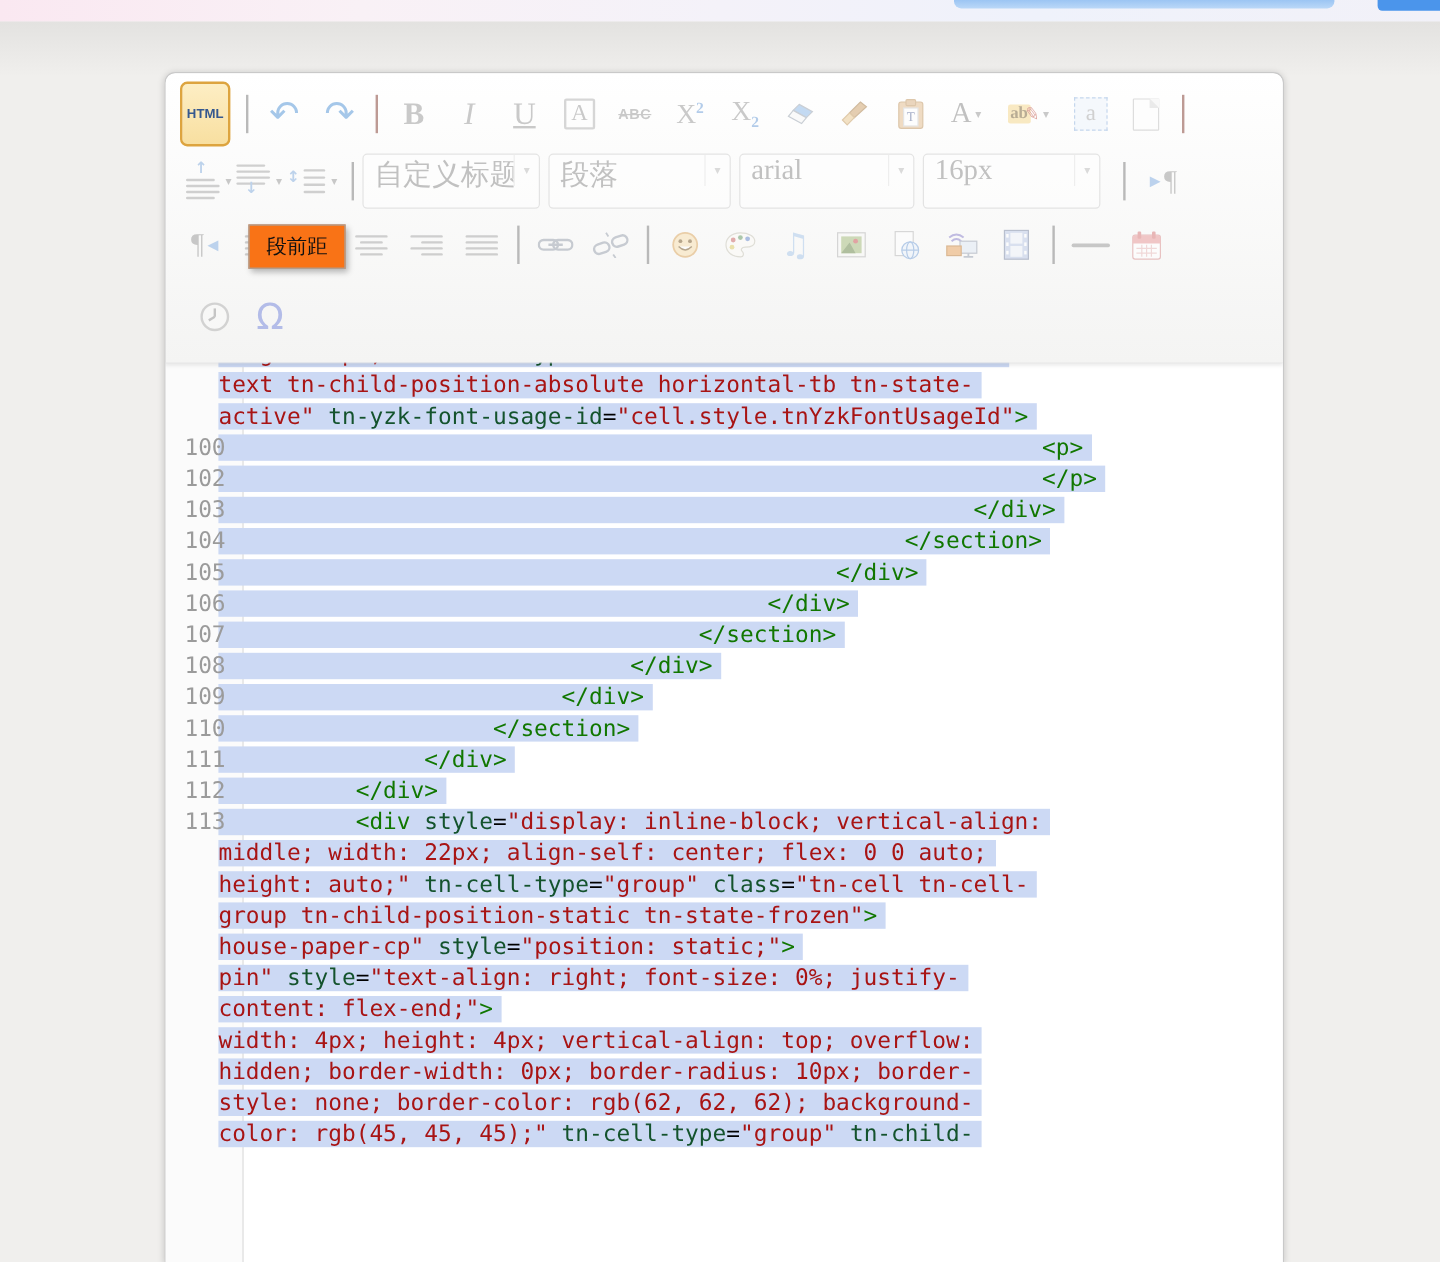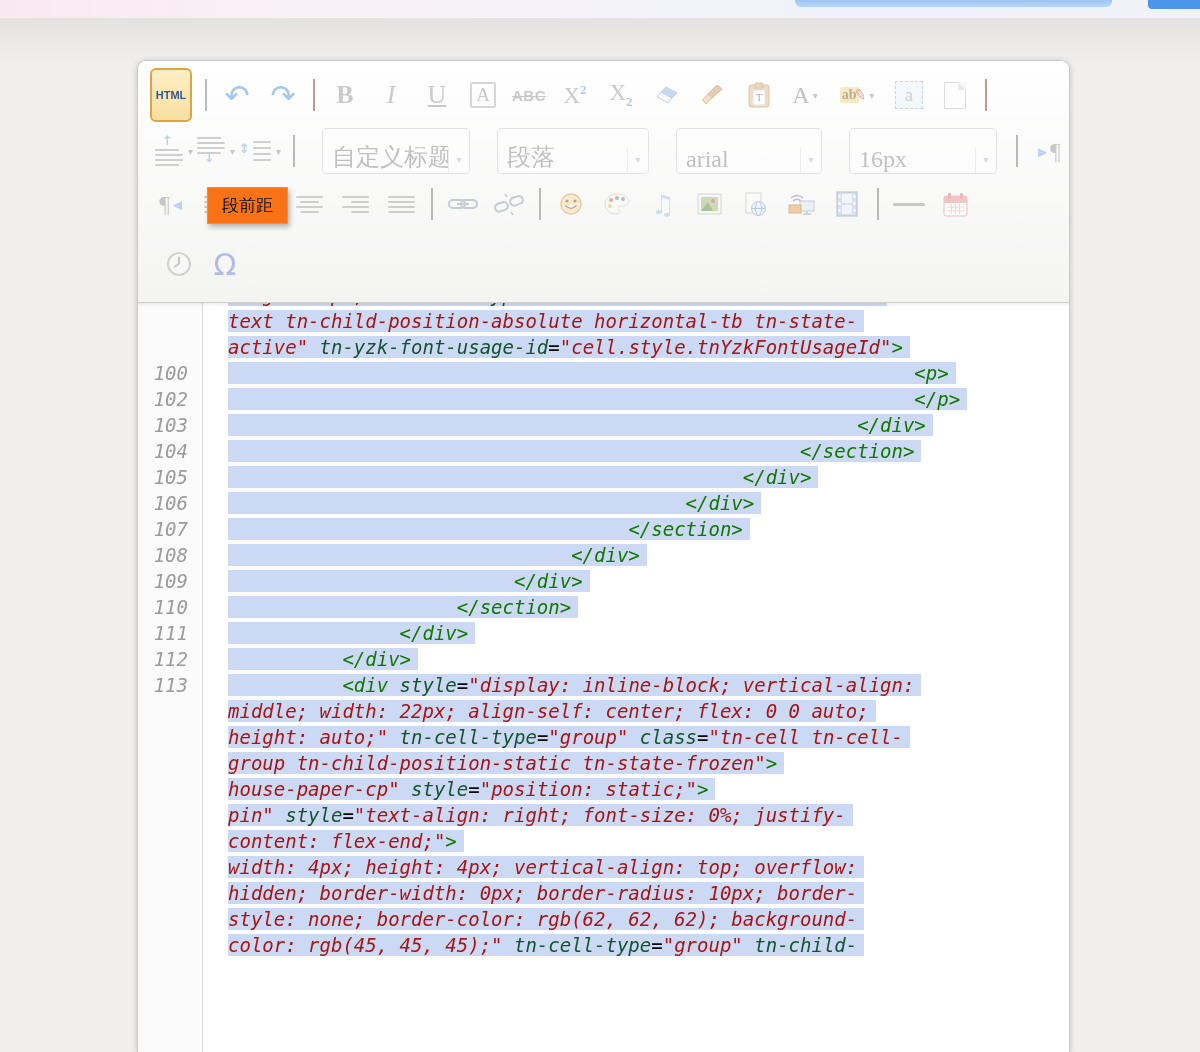--- a/index.html
+++ b/index.html
@@ -32,39 +32,39 @@
   .sep{width:2px;height:32px;background:#b9b9b9;margin:0 7px;flex:0 0 auto;}
   .sep.warm{background:#bd9a94;}
 
   .htmlbtn{width:38px;height:50px;margin-right:6px;border:2px solid #dda43f;border-radius:6px;
     background:linear-gradient(180deg,#fdeec4,#f8dfa0);display:flex;align-items:center;justify-content:center;flex:0 0 auto;}
   .htmlbtn span{font-size:11px;font-weight:bold;color:#35588f;letter-spacing:0;}
 
   .glyph{font-family:"Liberation Serif",serif;font-size:26px;color:#9a9a9a;}
   .u-undo{font-size:30px;color:#a5c7e9;font-family:"DejaVu Sans",sans-serif;}
   .boxa{border:2px solid #b3b3b3;border-radius:2px;padding:0 4px;font-size:19px;line-height:22px;}
-  .strike{font-size:15px;font-weight:bold;letter-spacing:.5px;text-decoration:line-through;color:#9a9a9a;}
+  .strike{font-size:12px;font-weight:bold;letter-spacing:.5px;text-decoration:line-through;color:#9a9a9a;}
   .supsub{font-family:"Liberation Serif",serif;font-size:23px;color:#9a9a9a;}
   .supsub .mini{font-size:13px;color:#6f9fd8;font-weight:bold;}
   sup.mini{vertical-align:super;} sub.mini{vertical-align:sub;}
   .caret{font-size:10px;color:#9a9a9a;margin-left:3px;}
   .hlchip{background:#f5d78e;border-radius:2px;padding:0 2px;font-size:14px;font-weight:bold;color:#7a6336;font-family:"Liberation Serif",serif;}
   .pencil{color:#c2574a;font-size:15px;margin-left:-5px;transform:rotate(8deg);display:inline-block;}
   .dasha{width:26px;height:26px;border:1px dashed #93b4de;background:#edf4fc;display:inline-flex;align-items:center;justify-content:center;
     font-family:"Liberation Serif",serif;font-size:19px;color:#a8a8a8;}
   .page{width:20px;height:25px;background:#fdfdfd;border:1px solid #c0c0c0;border-radius:1px;position:relative;}
   .page:before{content:"";position:absolute;right:-1px;top:-1px;border-style:solid;border-width:0 8px 8px 0;
     border-color:transparent #f4f4f3 transparent #f4f4f3;border-bottom-color:#d8d8d8;}
 
   
   .spc{position:relative;width:32px;height:28px;flex:0 0 auto;}
   .spc b{position:absolute;left:2px;height:2px;background:#a8a8a8;border-radius:1px;}
   .spc .ar{position:absolute;font-size:13px;font-weight:bold;color:#85aede;font-family:"DejaVu Sans",sans-serif;}
-  .dd{width:146px;height:44px;border:1px solid #cfcfcf;border-radius:4px;background:#fff;display:flex;align-items:flex-end;
-    margin-right:7px;flex:0 0 auto;overflow:hidden;margin-left:20px;}
+  .dd{width:146px;height:44px;border:1px solid #cfcfcf;border-radius:4px;background:#fff;display:flex;align-items:flex-start;
+    margin-right:7px;flex:0 0 auto;overflow:hidden;}
   .dd .val{flex:1;padding:0 9px;font-family:"Liberation Serif",serif;font-size:24px;color:#8d8d8d;white-space:nowrap;overflow:hidden;}
   .dd .car{width:20px;height:60%;border-left:1px solid #e3e3e3;display:flex;align-items:center;justify-content:center;
     color:#bdbdbd;font-size:10px;}
   .dirbtn .pil{font-size:24px;color:#9a9a9a;font-family:"Liberation Serif",serif;}
   .tri{color:#84aee2;font-size:15px;}
 
   
   .al{position:relative;width:27px;height:20px;flex:0 0 auto;}
   .al b{position:absolute;height:2px;background:#a8a8a8;border-radius:1px;}
   .hrbar{width:32px;height:3px;background:#9a9a9a;border-radius:2px;}
@@ -72,22 +72,22 @@
   .tooltip{position:absolute;left:207px;top:187px;z-index:10;background:#f97316;border:1px solid #a3a3a3;
     padding:6px 14px;font-size:17px;color:#111;box-shadow:2px 3px 5px rgba(0,0,0,.28);white-space:nowrap;}
 
   .omega{font-size:30px;color:#b3bce8;font-family:"DejaVu Sans",sans-serif;}
   .musicg{font-size:27px;color:#a9c8ea;font-family:"DejaVu Sans",sans-serif;}
 
   
   .codearea{position:absolute;left:0;right:0;top:241px;bottom:0;background:#fff;overflow:hidden;}
   .gutter{position:absolute;left:0;top:0;bottom:0;width:64px;background:#fbfbfb;border-right:1px solid #dcdcdc;}
   .cm-content{position:relative;margin-top:-20px;}
-  .cm-row{position:relative;height:26px;padding-left:90px;white-space:pre;
-    font-family:"DejaVu Sans Mono",monospace;font-size:19px;line-height:26px;font-style:italic;}
+  .cm-row{position:relative;height:26px;padding-left:44px;white-space:pre;
+    font-family:"DejaVu Sans Mono",monospace;font-size:19px;line-height:26px;}
   .ln{position:absolute;left:0;top:0;width:50px;text-align:right;color:#9b9b9b;}
   .sel{background:#ccd9f4;padding-right:7px;}
   .tk-str{color:#a81414;}
   .tk-attr{color:#14532d;}
   .tk-tag{color:#117700;}
   .tk-pl{color:#000;}
   .tk-txt{color:#000;font-weight:bold;}
 </style>
 </head>
 <body>

